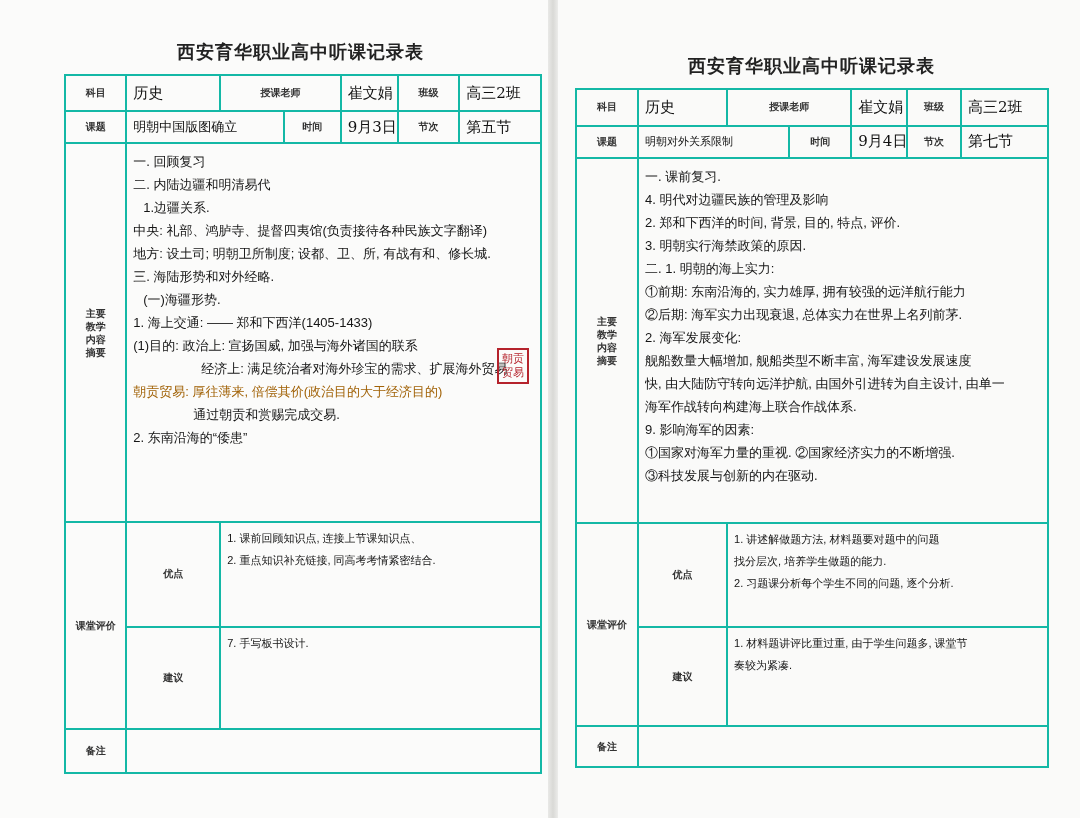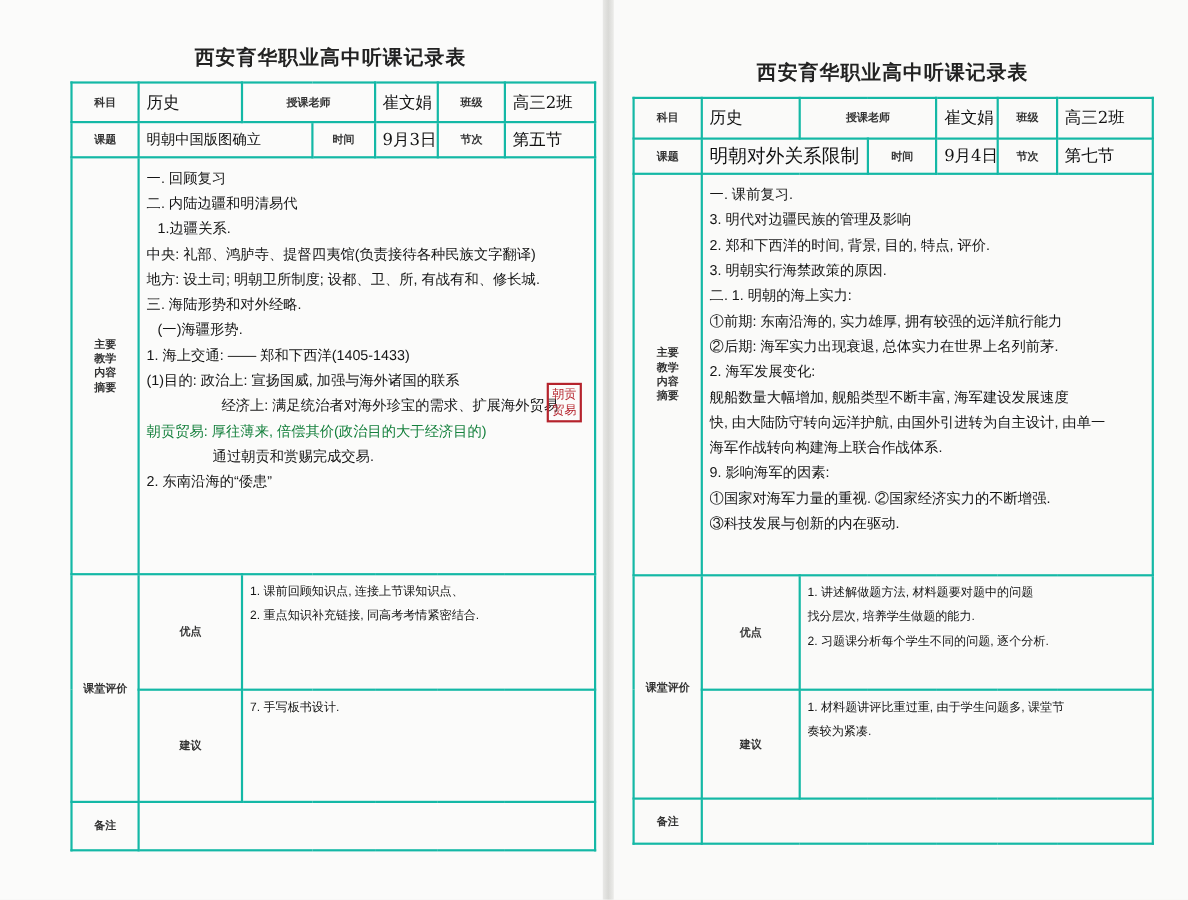--- a/index.html
+++ b/index.html
@@ -9,21 +9,21 @@
   .page.right{left:556px;top:0;width:524px;height:818px;background:#fafaf9;}
   .gutter{position:absolute;left:548px;top:0;width:10px;height:818px;background:linear-gradient(90deg,#e9e9e7,#d9d9d6,#ececea);}
   .title{position:absolute;font-weight:bold;font-size:18px;letter-spacing:1px;color:#222;white-space:nowrap;}
   table.form{position:absolute;border-collapse:collapse;table-layout:fixed;}
   table.form td{border:2px solid #14b8a6;padding:0;vertical-align:middle;}
   .lbl{font-size:10px;font-weight:bold;text-align:center;color:#333;}
   .hw{font-family:"DejaVu Serif",serif;font-size:15px;color:#111;padding-left:6px !important;white-space:nowrap;overflow:hidden;}
   .vlbl{font-size:10px;font-weight:bold;text-align:center;line-height:13px;color:#333;}
   .content{vertical-align:top !important;padding:6px 4px 4px 6px !important;}
   .line{font-family:Liberation Sans, sans-serif;font-size:13px;line-height:23px;white-space:nowrap;overflow:hidden;color:#151515;}
-  .line.red{color:#15803d;}
+  .line.red{color:#a16207;}
   .line.ind1{padding-left:10px;}
   .line.ind2{padding-left:68px;}
   .line.ind3{padding-left:60px;}
   .stamp{position:absolute;border:2px solid #b5232c;color:#b5232c;font-family:"DejaVu Serif",serif;font-size:11px;line-height:14px;width:26px;text-align:center;padding:2px 1px;}
   .evaltext{vertical-align:top !important;padding:4px 6px !important;}
   .evaltext .line{font-size:11px;line-height:22px;}
 </style>
 </head>
 <body>
 
@@ -131,37 +131,37 @@
       <tr style="height:36px">
     <td class="lbl">科目</td>
     <td class="hw">历史</td>
     <td class="lbl" colspan="2">授课老师</td>
     <td class="hw">崔文娟</td>
     <td class="lbl">班级</td>
     <td class="hw">高三2班</td>
   </tr>
   <tr style="height:32px">
     <td class="lbl">课题</td>
-    <td class="hw" colspan="2" style="font-size:17px">明朝对外关系限制</td>
+    <td class="hw" colspan="2" style="font-size:11px">明朝对外关系限制</td>
     <td class="lbl">时间</td>
     <td class="hw">9月4日</td>
     <td class="lbl">节次</td>
     <td class="hw">第七节</td>
   </tr>
   <tr style="height:360px">
     <td class="vlbl">
       <div>主要</div>
       <div>教学</div>
       <div>内容</div>
       <div>摘要</div>
     </td>
     <td colspan="6" class="content">
       <div id="right-summary">
             <div class="line">一. 课前复习.</div>
-            <div class="line">3. 明代对边疆民族的管理及影响</div>
+            <div class="line">4. 明代对边疆民族的管理及影响</div>
             <div class="line">2. 郑和下西洋的时间, 背景, 目的, 特点, 评价.</div>
             <div class="line">3. 明朝实行海禁政策的原因.</div>
             <div class="line">二. 1. 明朝的海上实力:</div>
             <div class="line">①前期: 东南沿海的, 实力雄厚, 拥有较强的远洋航行能力</div>
             <div class="line">②后期: 海军实力出现衰退, 总体实力在世界上名列前茅.</div>
             <div class="line">2. 海军发展变化:</div>
             <div class="line">舰船数量大幅增加, 舰船类型不断丰富, 海军建设发展速度</div>
             <div class="line">快, 由大陆防守转向远洋护航, 由国外引进转为自主设计, 由单一</div>
             <div class="line">海军作战转向构建海上联合作战体系.</div>
             <div class="line">9. 影响海军的因素:</div>

